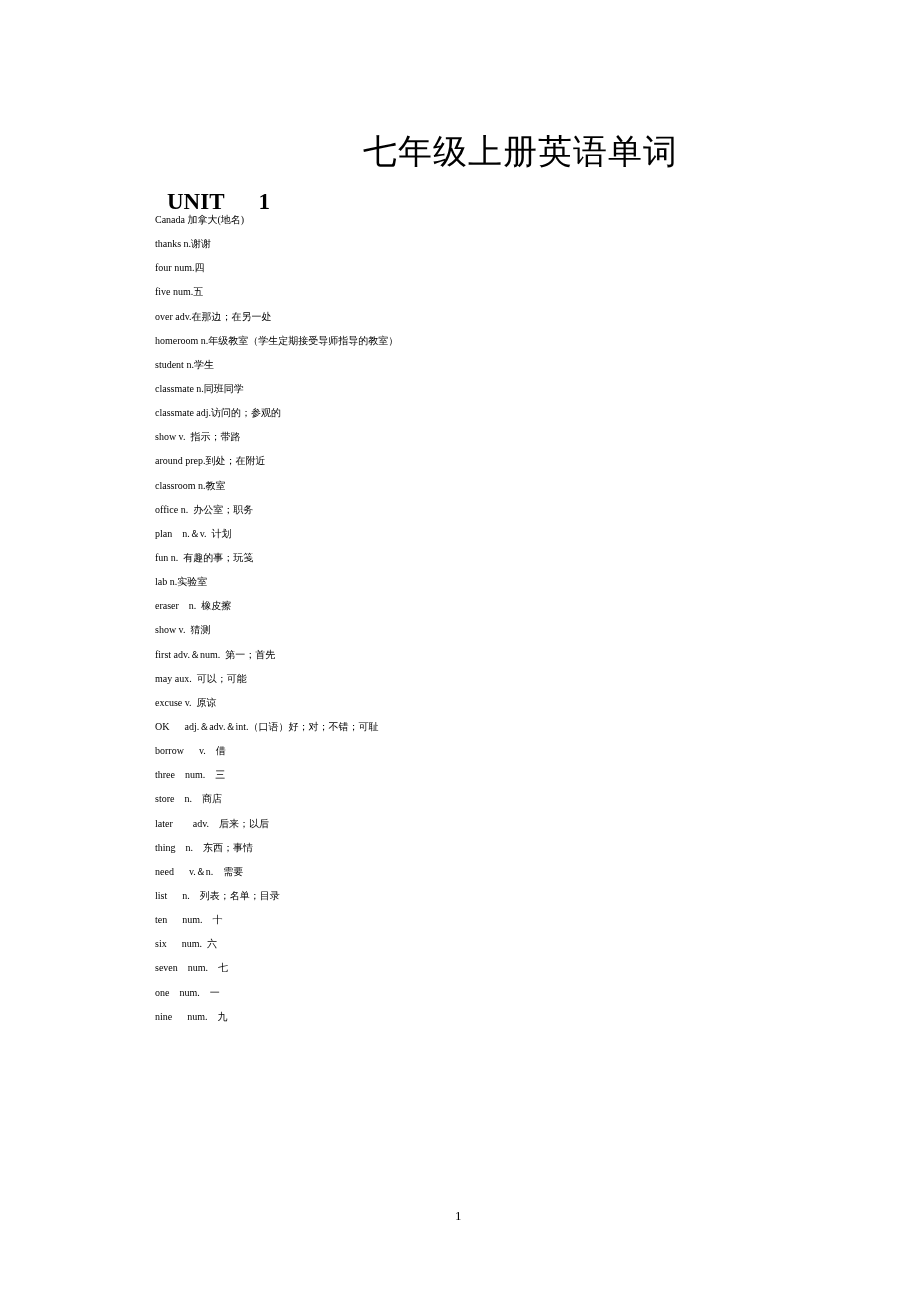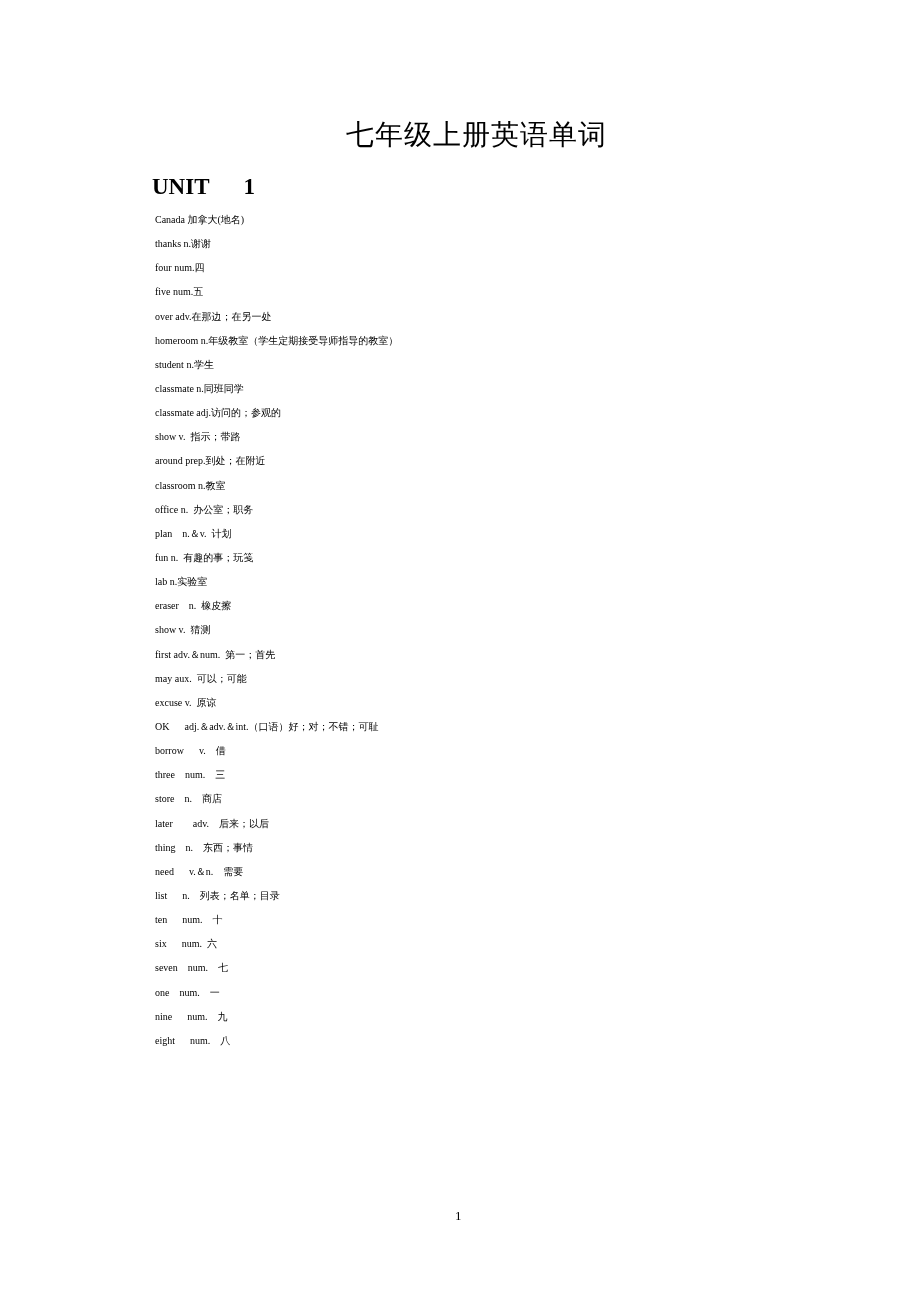--- a/index.html
+++ b/index.html
@@ -12,35 +12,35 @@
       height: 1302px;
       position: relative;
       overflow: hidden;
       font-family: "Liberation Serif", "DejaVu Serif", serif;
       color: #000000;
     }
     .page-title {
       position: absolute;
       left: 346px;
       top: 112px;
-      font-size: 28px;
+      font-size: 34px;
       line-height: 46px;
       font-weight: normal;
       letter-spacing: 1px;
-      margin: 0;
+      margin: 17px;
       white-space: nowrap;
     }
     .unit-heading {
       position: absolute;
       left: 150px;
       top: 170px;
       font-size: 23px;
       line-height: 30px;
       font-weight: bold;
-      margin: 2px;
+      margin: 17px;
       white-space: pre;
     }
     .vocab-list {
       position: absolute;
       left: 155px;
       top: 208px;
       margin: 0;
       padding: 0;
       list-style: none;
     }
@@ -93,16 +93,15 @@
   <li class="vocab-item">store    n.    商店</li>
   <li class="vocab-item">later        adv.    后来；以后</li>
   <li class="vocab-item">thing    n.    东西；事情</li>
   <li class="vocab-item">need      v.＆n.    需要</li>
   <li class="vocab-item">list      n.    列表；名单；目录</li>
   <li class="vocab-item">ten      num.    十</li>
   <li class="vocab-item">six      num.  六</li>
   <li class="vocab-item">seven    num.    七</li>
   <li class="vocab-item">one    num.    一</li>
   <li class="vocab-item">nine      num.    九</li>
-  <li class="vocab-item">eight      num.    八</li>
 </ul>
 
 <div class="page-number">1</div>
 
 </body></html>

